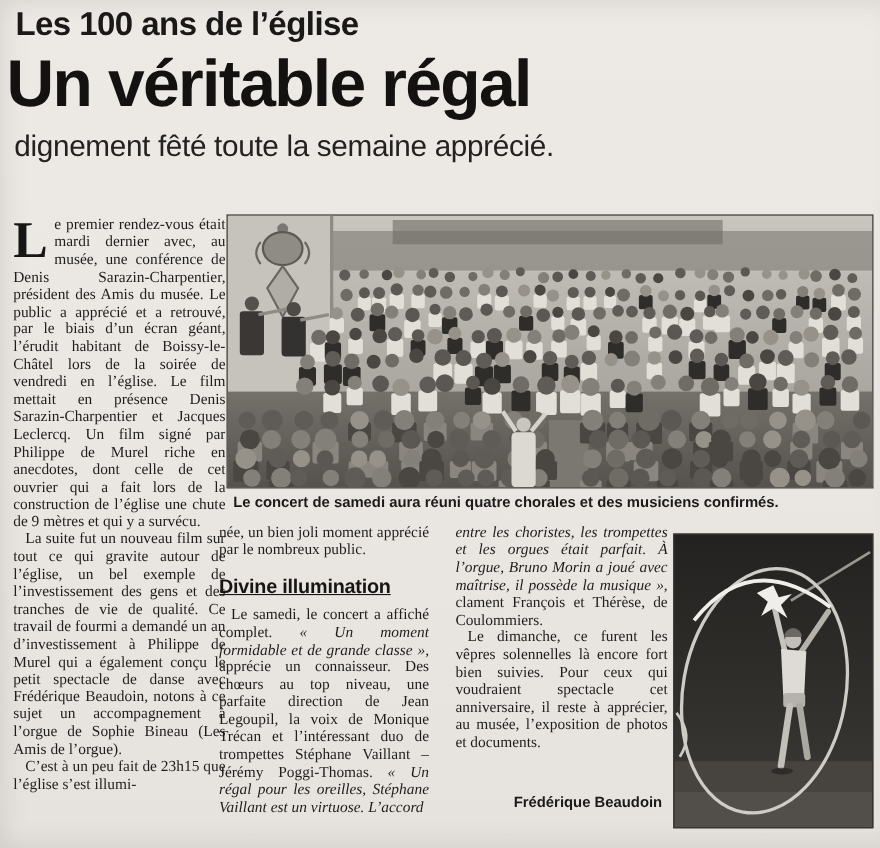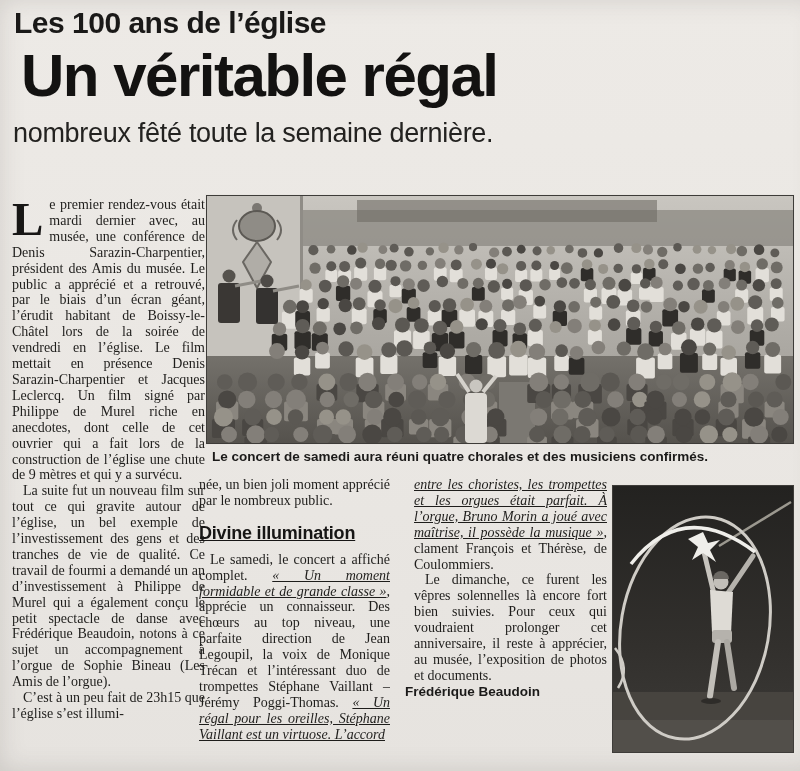--- a/index.html
+++ b/index.html
@@ -9,21 +9,21 @@
     color:#1d1c1a; font-family:"Liberation Serif", serif;
     box-shadow:inset 0 0 24px rgba(90,85,78,.18);
     padding-left:17px;
   }
   .kicker{
     position:absolute; left:14px; top:6px;
     font-family:"Liberation Sans", sans-serif; font-size:30px; font-weight:600;
     letter-spacing:-.5px; color:#1a1918;
   }
   .headline{
-    position:absolute; left:21px; top:44px; margin:0;
+    position:absolute; left:6px; top:44px; margin:0;
     font-family:"Liberation Sans", sans-serif; font-size:60px; font-weight:700;
     letter-spacing:-1.5px; color:#131211; line-height:1.05;
   }
   .subhead{
     position:absolute; left:13px; top:118px;
     font-family:"Liberation Sans", sans-serif; font-size:27px; line-height:31px;
     font-weight:400; letter-spacing:-.3px; color:#232220;
   }
   .col{
     position:absolute; font-size:14px; line-height:15.9px; text-align:justify;
@@ -31,51 +31,51 @@
   }
   .col1{ left:12px;  top:197px; width:193px; height:574px; overflow:hidden; }
   .col2{ left:199px; top:477px; width:191px; height:294px; overflow:hidden; }
   .col3{ left:414px; top:477px; width:193px; height:248px; overflow:hidden; }
   .para{ margin:0; }
   .para.indent{ text-indent:11px; }
   .dropcap{
     float:left; font-family:"Liberation Serif", serif; font-weight:700;
     font-size:47px; line-height:38px; padding:3px 6px 0 0; color:#171615;
   }
-  .it{ font-style:italic;text-decoration:underline; }
+  .it{ font-style:italic; }
   .crosshead{
     margin:17px 0 10px; font-family:"Liberation Sans", sans-serif;
     font-size:18px; font-weight:700; letter-spacing:-.2px; color:#171615;text-decoration:underline;
   }
   .photo{
     position:absolute; border:1px solid #3e3c39; box-sizing:border-box;
     overflow:hidden; box-shadow:0 0 0 1px rgba(230,227,222,.6);
   }
   .main-photo{ left:206px; top:195px; width:588px; height:249px; background:#a5a29c; }
   .side-photo{ left:612px; top:485px; width:182px; height:268px; background:#2c2b29; }
   .photo svg{ display:block; width:100%; height:100%; }
   .main-caption{
     position:absolute; left:212px; top:449px; width:582px;
     font-family:"Liberation Sans", sans-serif; font-size:13.5px; font-weight:700; color:#1b1a19;
   }
   .side-caption{
-    position:absolute; left:405px; top:684px; width:197px; text-align:left;
+    position:absolute; left:405px; top:722px; width:197px; text-align:right;
     font-family:"Liberation Sans", sans-serif; font-size:13.5px; font-weight:700;
     line-height:16.5px; color:#1b1a19;
   }
 </style>
 </head>
 <body>
 
 <div class="page">
 
   <div class="kicker">Les 100 ans de l’église</div>
   <h1 class="headline">Un véritable régal</h1>
   <div class="subhead">
-    <div>nombreux fêté toute la semaine dernière.</div>
+    <div>dignement fêté toute la semaine apprécié.</div>
   </div>
 
   <div class="col col1">
     <p class="para">
       <span class="dropcap">L</span><span>e premier rendez-vous était mardi dernier avec, au musée, une conférence de Denis Sarazin-Charpentier, président des Amis du musée. Le public a apprécié et a retrouvé, par le biais d’un écran géant, l’érudit habitant de Boissy-le-Châtel lors de la soirée de vendredi en l’église. Le film mettait en présence Denis Sarazin-Charpentier et Jacques Leclercq. Un film signé par Philippe de Murel riche en anecdotes, dont celle de cet ouvrier qui a fait lors de la construction de l’église une chute de 9 mètres et qui y a survécu.</span>
     </p>
     <p class="para indent">La suite fut un nouveau film sur tout ce qui gravite autour de l’église, un bel exemple de l’investissement des gens et des tranches de vie de qualité. Ce travail de fourmi a demandé un an d’investissement à Philippe de Murel qui a également conçu le petit spectacle de danse avec Frédérique Beaudoin, notons à ce sujet un accompagnement à l’orgue de Sophie Bineau (Les Amis de l’orgue).</p>
     <p class="para indent">C’est à un peu fait de 23h15 que l’église s’est illumi-</p>
   </div>
 
@@ -516,21 +516,21 @@
   <figcaption class="main-caption">Le concert de samedi aura réuni quatre chorales et des musiciens confirmés.</figcaption>
 
   <div class="col col2">
     <p class="para">née, un bien joli moment apprécié par le nombreux public.</p>
     <h2 class="crosshead">Divine illumination</h2>
     <p class="para indent"><span>Le samedi, le concert a affiché complet. </span><span class="it">« Un moment formidable et de grande classe »</span><span>, apprécie un connaisseur. Des chœurs au top niveau, une parfaite direction de Jean Legoupil, la voix de Monique Trécan et l’intéressant duo de trompettes Stéphane Vaillant – Jérémy Poggi-Thomas. </span><span class="it">« Un régal pour les oreilles, Stéphane Vaillant est un virtuose. L’accord</span></p>
   </div>
 
   <div class="col col3">
     <p class="para"><span class="it">entre les choristes, les trompettes et les orgues était parfait. À l’orgue, Bruno Morin a joué avec maîtrise, il possède la musique »</span><span>, clament François et Thérèse, de Coulommiers.</span></p>
-    <p class="para indent">Le dimanche, ce furent les vêpres solennelles là encore fort bien suivies. Pour ceux qui voudraient prolonger cet anniversaire, il reste à apprécier, au musée, l’exposition de photos et documents.</p>
+    <p class="para indent">Le dimanche, ce furent les vêpres solennelles là encore fort bien suivies. Pour ceux qui voudraient spectacle cet anniversaire, il reste à apprécier, au musée, l’exposition de photos et documents.</p>
   </div>
 
   <figure class="photo side-photo" style="margin:0;">
     <svg viewBox="0 0 180 266" preserveAspectRatio="none">
       <defs>
         <linearGradient id="darkGrad" x1="0" y1="0" x2="0" y2="1">
           <stop offset="0" stop-color="#232220"></stop>
             <stop offset="0.6" stop-color="#32302d"></stop>
             <stop offset="1" stop-color="#3d3b38"></stop>
         </linearGradient>

